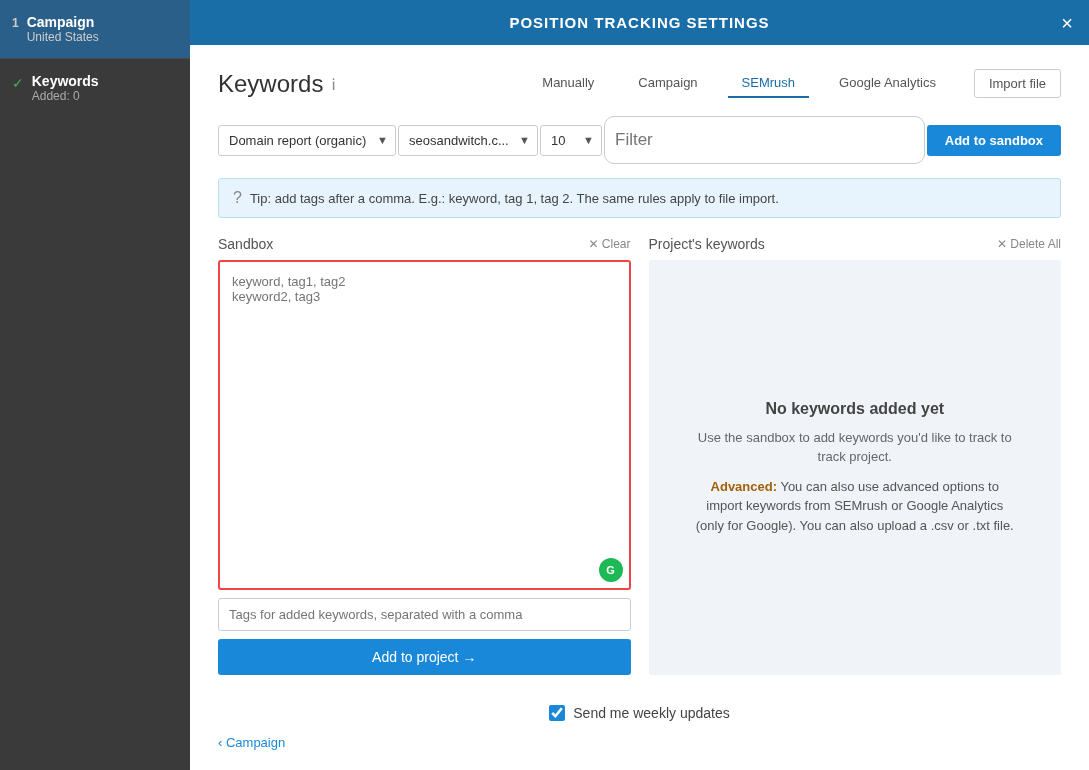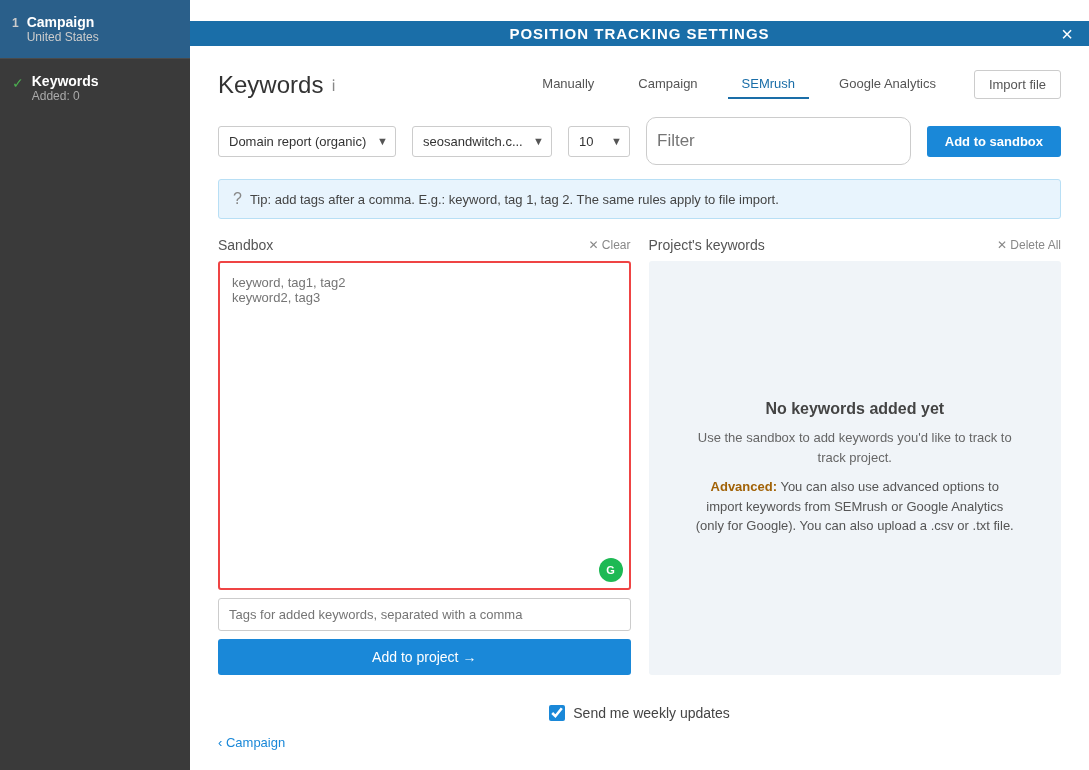--- a/index.html
+++ b/index.html
@@ -85,28 +85,27 @@
       display: flex;
       flex-direction: column;
       height: 100%;
     }
 
     
     .modal-header {
       background: #1a6ea8;
       color: #fff;
       text-align: center;
-      padding: 4px;
+      padding: 14px;
       font-size: 15px;
       font-weight: bold;
       letter-spacing: 1px;
       text-transform: uppercase;
       position: relative;
       flex-shrink: 0;
-      margin-top: 21px;
     }
 
     .modal-close {
       position: absolute;
       right: 16px;
       top: 50%;
       transform: translateY(-50%);
       color: #fff;
       font-size: 20px;
       cursor: pointer;
@@ -173,21 +172,21 @@
       padding: 6px 14px;
       cursor: pointer;
       border-radius: 3px;
       margin-left: 8px;
     }
 
     
     .controls-row {
       display: flex;
       align-items: center;
-      gap: 16px;
+      gap: 2px;
       margin-bottom: 14px;
     }
 
     .select-wrapper {
       position: relative;
       display: inline-flex;
       align-items: center;
     }
 
     .select-wrapper select {

